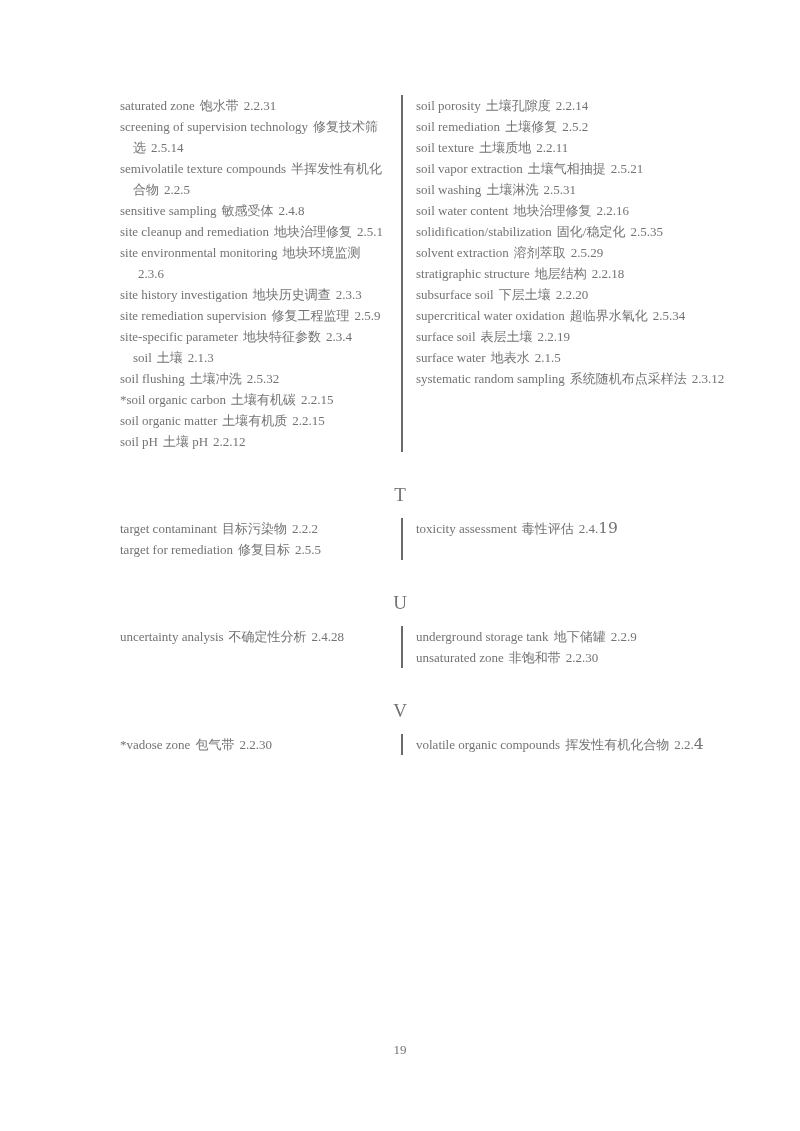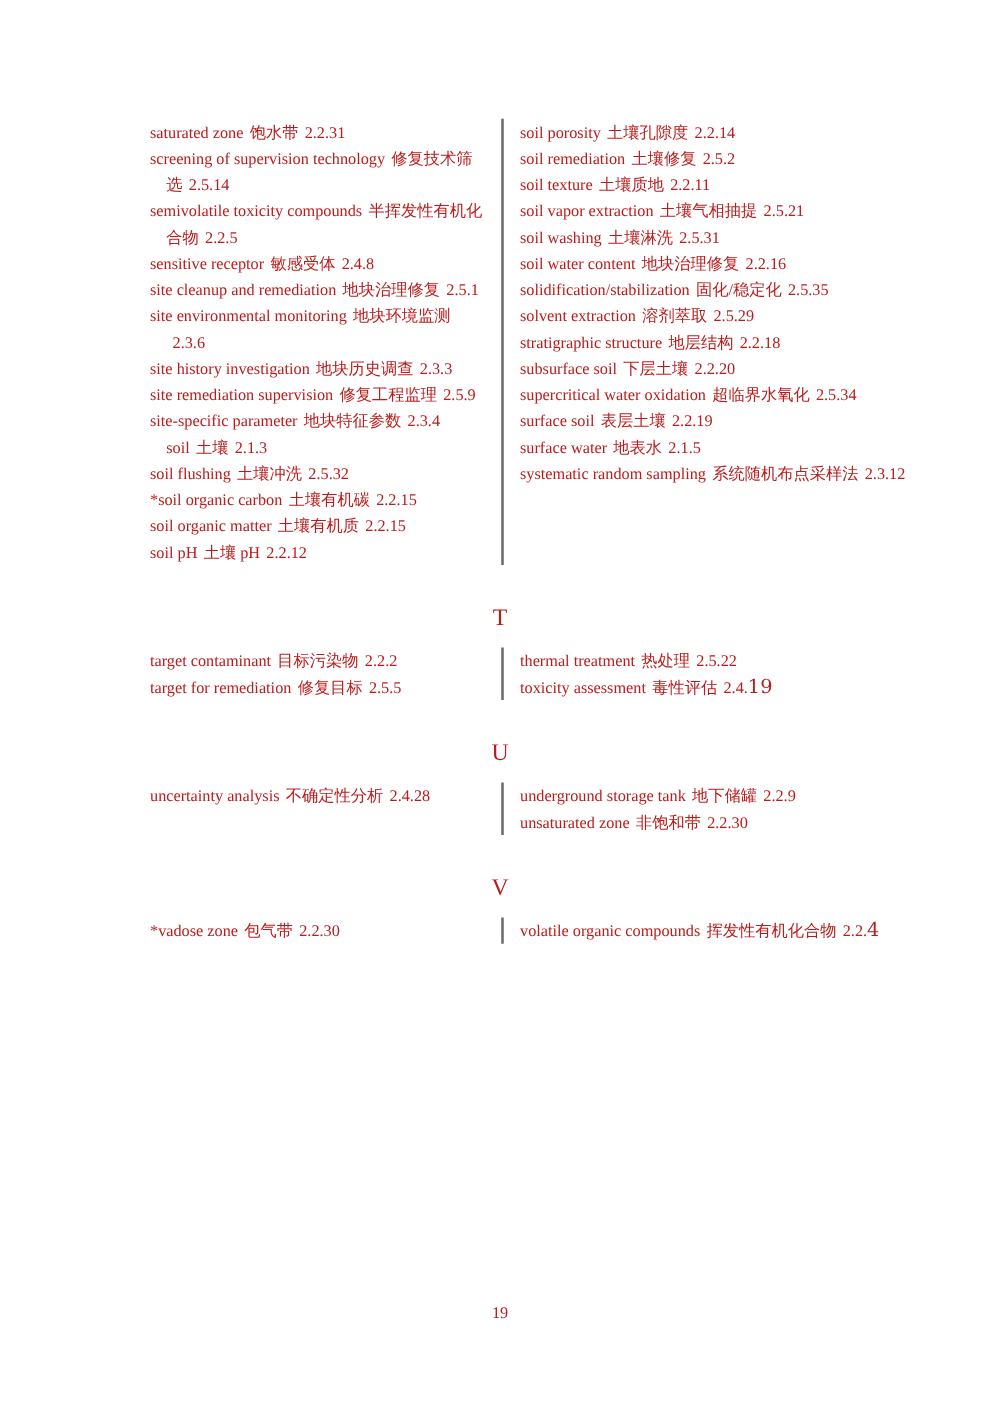--- a/index.html
+++ b/index.html
@@ -1,21 +1,21 @@
 <!DOCTYPE html>
 <html><head>
 <meta charset="utf-8">
 <style>
   html, body { margin: 0; padding: 0; }
   .page {
     position: relative;
     width: 800px;
     height: 1131px;
     background: #ffffff;
-    color: #b91c1c;
+    color: #737373;
     font-family: "Liberation Serif", "DejaVu Serif", serif;
     overflow: hidden;
   }
   .content { padding-top: 95px; }
   .cols {
     display: flex;
     padding-left: 120px;
     align-items: stretch;
   }
   .col-left {
@@ -71,22 +71,22 @@
 <body>
 
 <div class="page">
   <div class="content">
 
     <div class="cols">
       <div class="col-left">
 
       <div class="entry"><span class="en">saturated zone</span><span class="zh">饱水带</span><span class="ref"><span>2.2.31</span></span></div>
           <div class="entry"><span class="en">screening of supervision technology</span><span class="zh">修复技术筛选</span><span class="ref"><span>2.5.14</span></span></div>
-          <div class="entry"><span class="en">semivolatile toxicity compounds</span><span class="zh">半挥发性有机化合物</span><span class="ref"><span>2.2.5</span></span></div>
-          <div class="entry"><span class="en">sensitive receptor</span><span class="zh">敏感受体</span><span class="ref"><span>2.4.8</span></span></div>
+          <div class="entry"><span class="en">semivolatile texture compounds</span><span class="zh">半挥发性有机化合物</span><span class="ref"><span>2.2.5</span></span></div>
+          <div class="entry"><span class="en">sensitive sampling</span><span class="zh">敏感受体</span><span class="ref"><span>2.4.8</span></span></div>
           <div class="entry"><span class="en">site cleanup and remediation</span><span class="zh">地块治理修复</span><span class="ref"><span>2.5.1</span></span></div>
           <div class="entry"><span class="en">site environmental monitoring</span><span class="zh">地块环境监测</span><span class="ref"><span>2.3.6</span></span></div>
           <div class="entry"><span class="en">site history investigation</span><span class="zh">地块历史调查</span><span class="ref"><span>2.3.3</span></span></div>
           <div class="entry"><span class="en">site remediation supervision</span><span class="zh">修复工程监理</span><span class="ref"><span>2.5.9</span></span></div>
           <div class="entry"><span class="en">site-specific parameter</span><span class="zh">地块特征参数</span><span class="ref"><span>2.3.4</span></span></div>
           <div class="entry indent"><span class="en">soil</span><span class="zh">土壤</span><span class="ref"><span>2.1.3</span></span></div>
           <div class="entry"><span class="en">soil flushing</span><span class="zh">土壤冲洗</span><span class="ref"><span>2.5.32</span></span></div>
           <div class="entry"><span class="en">*soil organic carbon</span><span class="zh">土壤有机碳</span><span class="ref"><span>2.2.15</span></span></div>
           <div class="entry"><span class="en">soil organic matter</span><span class="zh">土壤有机质</span><span class="ref"><span>2.2.15</span></span></div>
           <div class="entry"><span class="en">soil pH</span><span class="zh">土壤 pH</span><span class="ref"><span>2.2.12</span></span></div>
@@ -114,21 +114,20 @@
     <div class="section-heading">T</div>
     <div class="cols">
       <div class="col-left">
 
       <div class="entry"><span class="en">target contaminant</span><span class="zh">目标污染物</span><span class="ref"><span>2.2.2</span></span></div>
           <div class="entry"><span class="en">target for remediation</span><span class="zh">修复目标</span><span class="ref"><span>2.5.5</span></span></div>
         </div>
       <div class="divider"></div>
       <div class="col-right">
 
-      <div class="entry"><span class="en">thermal treatment</span><span class="zh">热处理</span><span class="ref"><span>2.5.22</span></span></div>
           <div class="entry"><span class="en">toxicity assessment</span><span class="zh">毒性评估</span><span class="ref"><span>2.4.</span><span class="ref-big big">19</span></span></div>
         </div>
     </div>
 
     <div class="section-heading">U</div>
     <div class="cols">
       <div class="col-left">
 
       <div class="entry"><span class="en">uncertainty analysis</span><span class="zh">不确定性分析</span><span class="ref"><span>2.4.28</span></span></div>
         </div>

